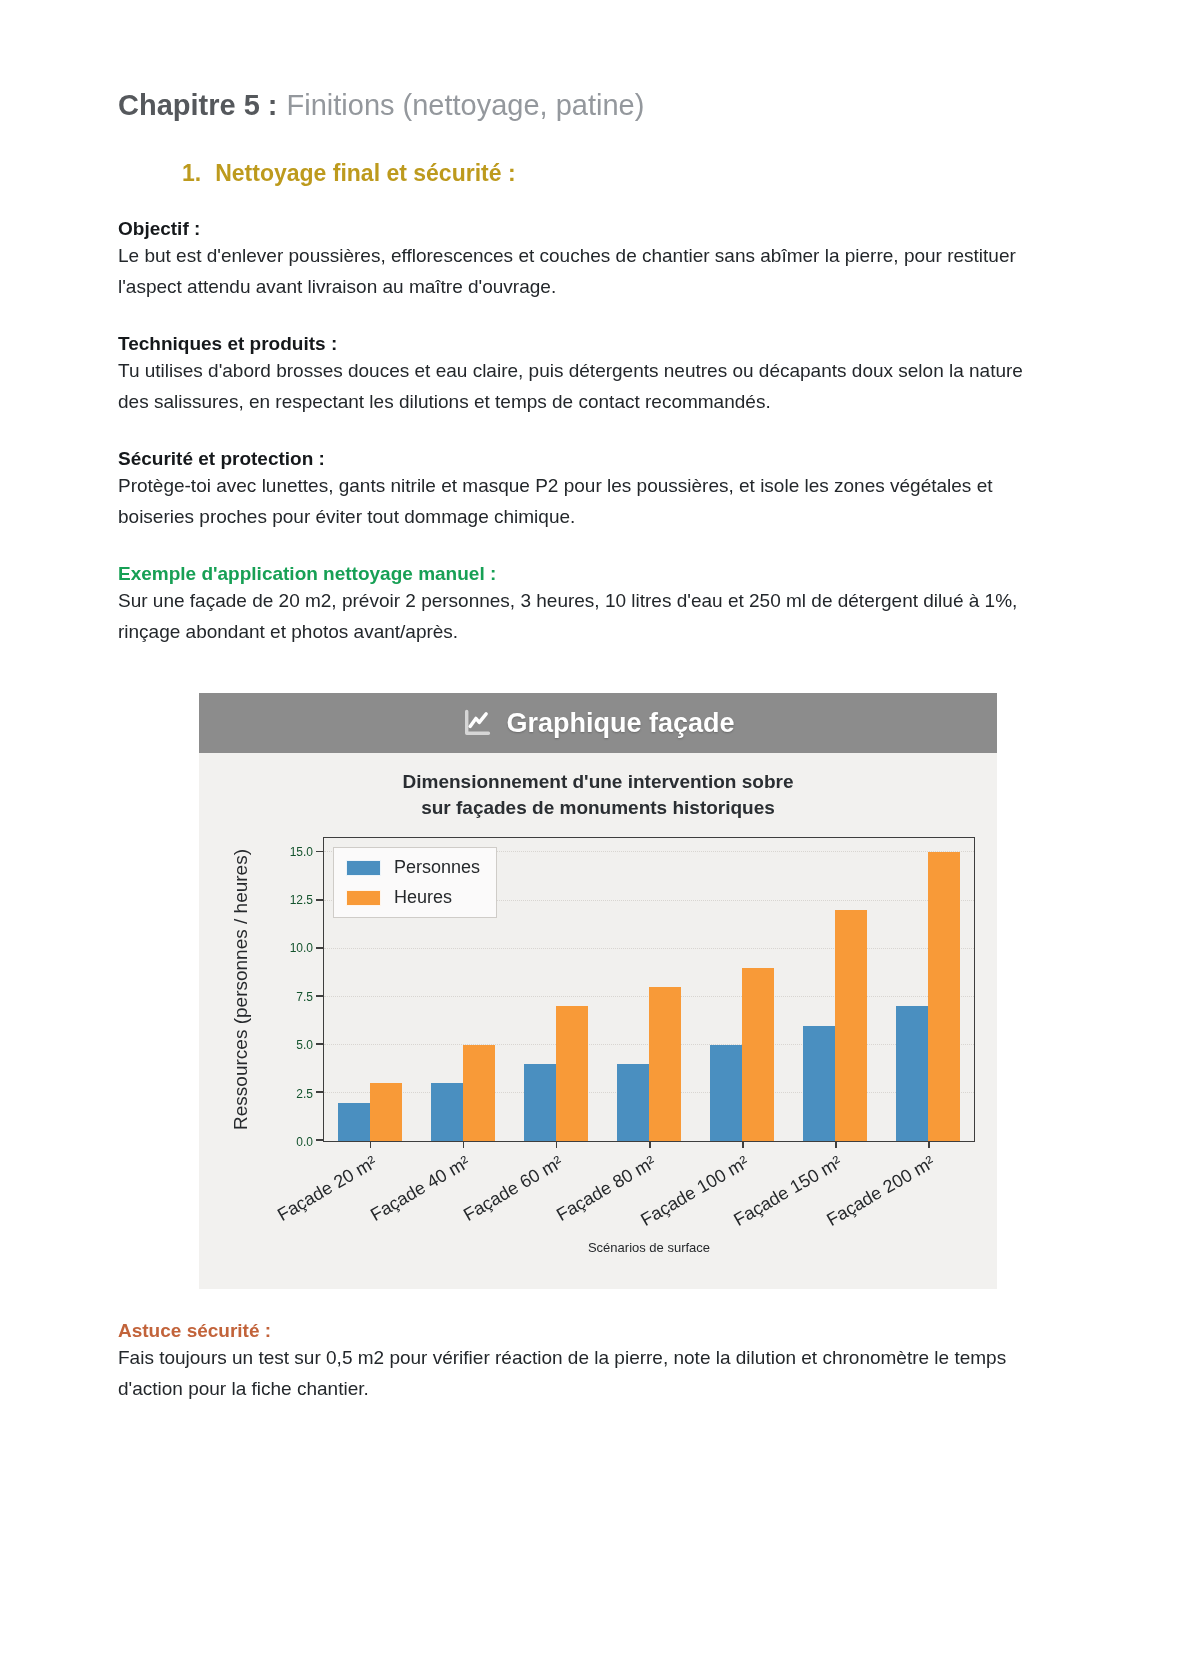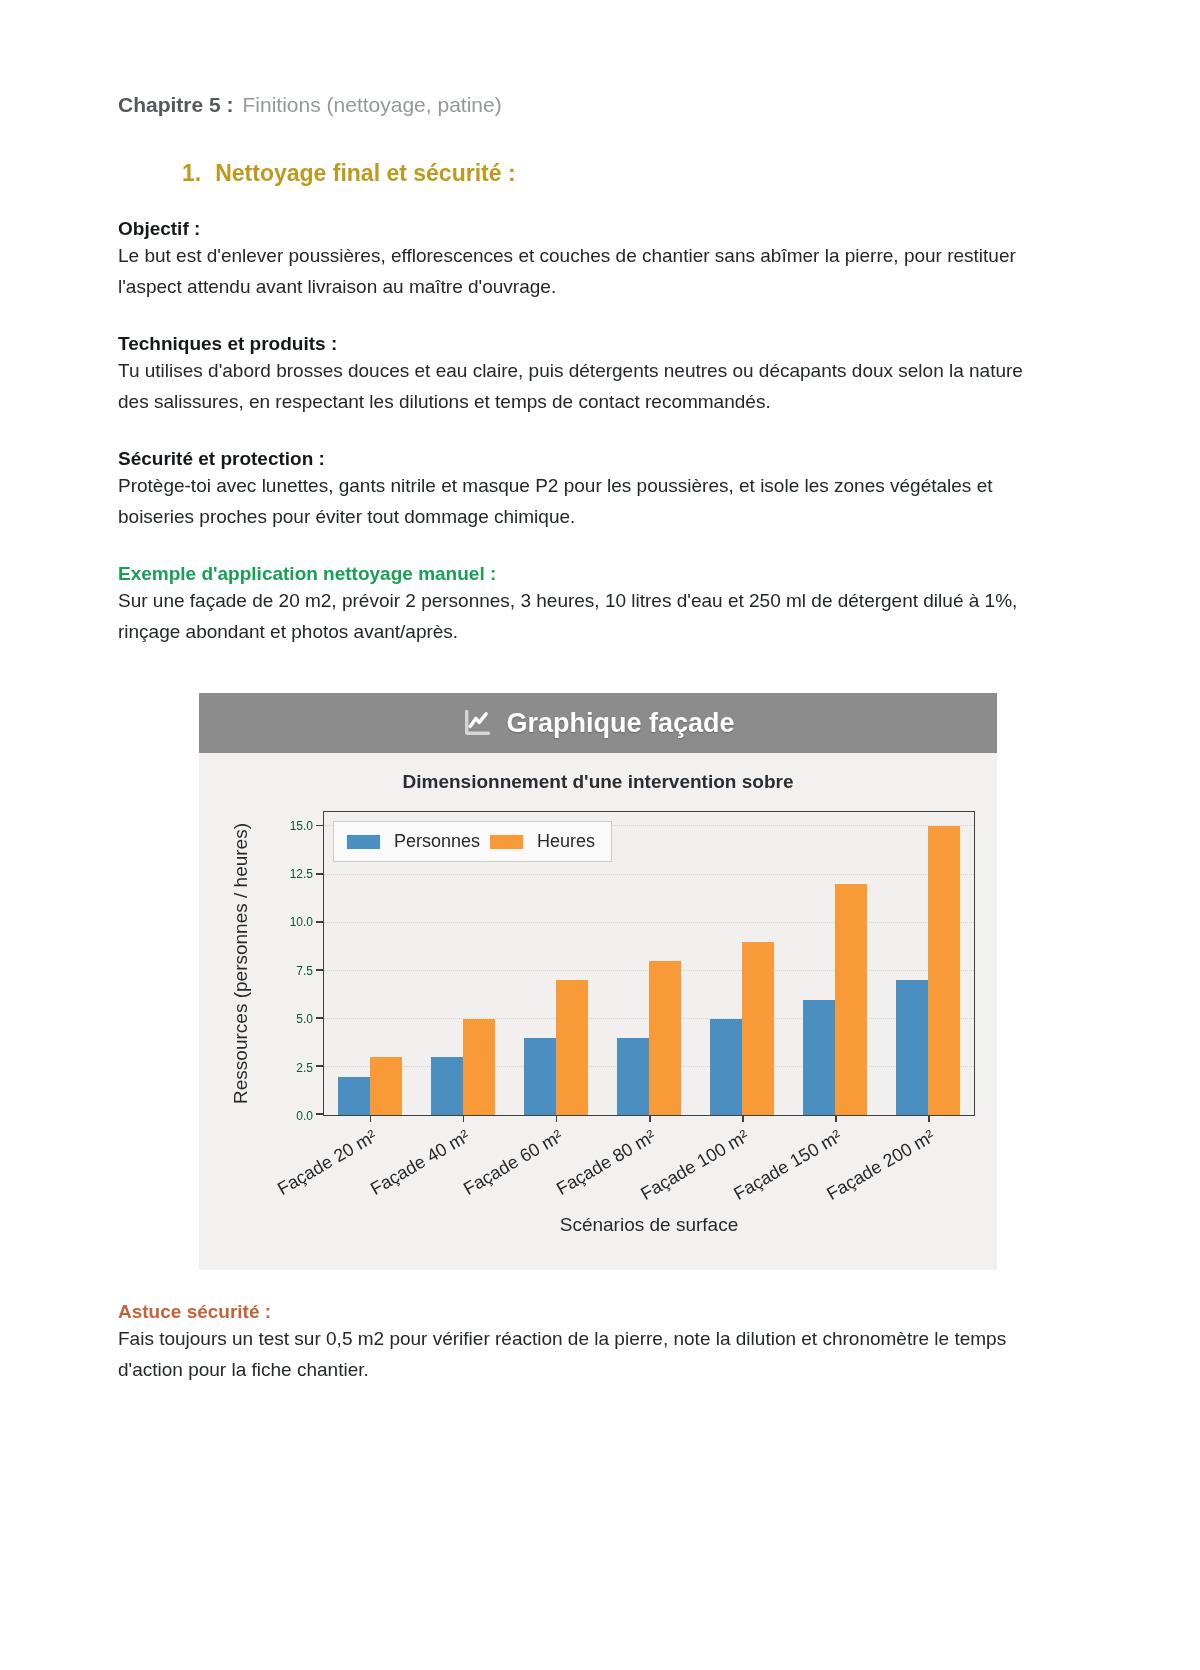--- a/index.html
+++ b/index.html
@@ -8,21 +8,21 @@
     position:relative;
     width:1200px; height:1670px;
     background:#ffffff;
     font-family:"Liberation Sans", sans-serif;
     color:#1c2024;
     overflow:hidden;
   }
   .content { padding:0 118px; }
 
   
-  .chapter { margin-top:86px; font-size:21px; line-height:38px; }
+  .chapter { margin-top:86px; font-size:29px; line-height:38px; }
   .chapter .prefix { font-weight:700; color:var(--chapter_prefix); margin-right:9px; }
   .chapter .rest   { font-weight:400; color:var(--chapter_rest); }
 
   .section-heading { margin-top:36px; margin-left:64px; font-size:23px; font-weight:700; color:var(--section_gold); }
   .section-heading .num { margin-right:14px; }
 
   .para-heading { margin-top:31px; font-size:19px; font-weight:700; color:#15181b; }
   .para-heading.green { color:var(--example_green); }
   .para-heading.rust  { color:var(--tip_rust); }
   .para-body { font-size:19px; line-height:31px; color:#23272b; max-width:935px; }
@@ -64,35 +64,35 @@
   .gridline { position:absolute; left:0; right:0; height:0; border-top:1.6px dotted var(--grid_color); z-index:1; }
   .ytick-mark { position:absolute; left:-8px; width:7px; height:1.6px; background:#3e3e3e; }
 
   .bars { position:absolute; left:0; right:0; top:0; bottom:0; display:flex; align-items:flex-end; z-index:2; }
   .bar-group { flex:1; height:100%; display:flex; justify-content:center; align-items:flex-end; }
   .bar { width:32px; }
 
   .legend {
     position:absolute; top:9px; left:9px; z-index:3;
     background:#fbfafa; border:1px solid #cfccc8;
-    padding:9px 16px 9px 12px; display:flex; gap:9px;
+    padding:9px 16px 9px 12px; display:flex; flex-direction:column; gap:9px;
   }
   .legend-row { display:flex; align-items:center; gap:13px; }
   .legend-swatch { width:35px; height:16px; border:1px solid rgba(255,255,255,0.9); }
   .legend-label { font-size:18px; color:#26292c; }
 
   .xticklabels { grid-column:3; grid-row:2; position:relative; display:flex; }
   .xtick-cell { flex:1; position:relative; }
   .tick-mark { position:absolute; top:0; left:50%; width:1.6px; height:6px; background:#3e3e3e; }
   .xtick-label {
     position:absolute; top:10px; right:50%;
     transform:rotate(-30deg); transform-origin:100% 0;
     white-space:nowrap; font-size:18px; color:#26292c;
   }
-  .xlabel { grid-column:3; grid-row:3; text-align:center; font-size:19px; color:#26292c; margin-top:2px; }
+  .xlabel { grid-column:3; grid-row:3; text-align:center; font-size:13px; color:#26292c; margin-top:2px; }
 
   .chart-icon { width:32px; height:32px; }
 </style>
 </head>
 <body>
 
 <div class="page">
   <div class="content">
 
     <h1 class="chapter">
@@ -120,20 +120,21 @@
         <svg class="chart-icon" viewBox="0 0 28 28" fill="none">
           <path d="M5 4 L5 23 L24 23" stroke="#d6d6d6" stroke-width="3" stroke-linecap="round" stroke-linejoin="round"></path>
           <path d="M8 17 L13 10 L16 13.5 L22 6" stroke="#ffffff" stroke-width="3" stroke-linecap="round" stroke-linejoin="round"></path>
         </svg>
         <span>Graphique façade</span>
       </div>
 
       <div class="card-body">
         <div class="chart-title">
           <span>Dimensionnement d'une intervention sobre</span>
+          <span>sur façades de monuments historiques</span>
         </div>
 
         <div class="plot-grid">
           <div class="ylabel">Ressources (personnes / heures)</div>
           <div class="yticks" id="yticks">
               <div class="ytick" style="bottom: 0%;">0.0</div>
               <div class="ytick" style="bottom: 15.873%;">2.5</div>
               <div class="ytick" style="bottom: 31.746%;">5.0</div>
               <div class="ytick" style="bottom: 47.619%;">7.5</div>
               <div class="ytick" style="bottom: 63.4921%;">10.0</div>

